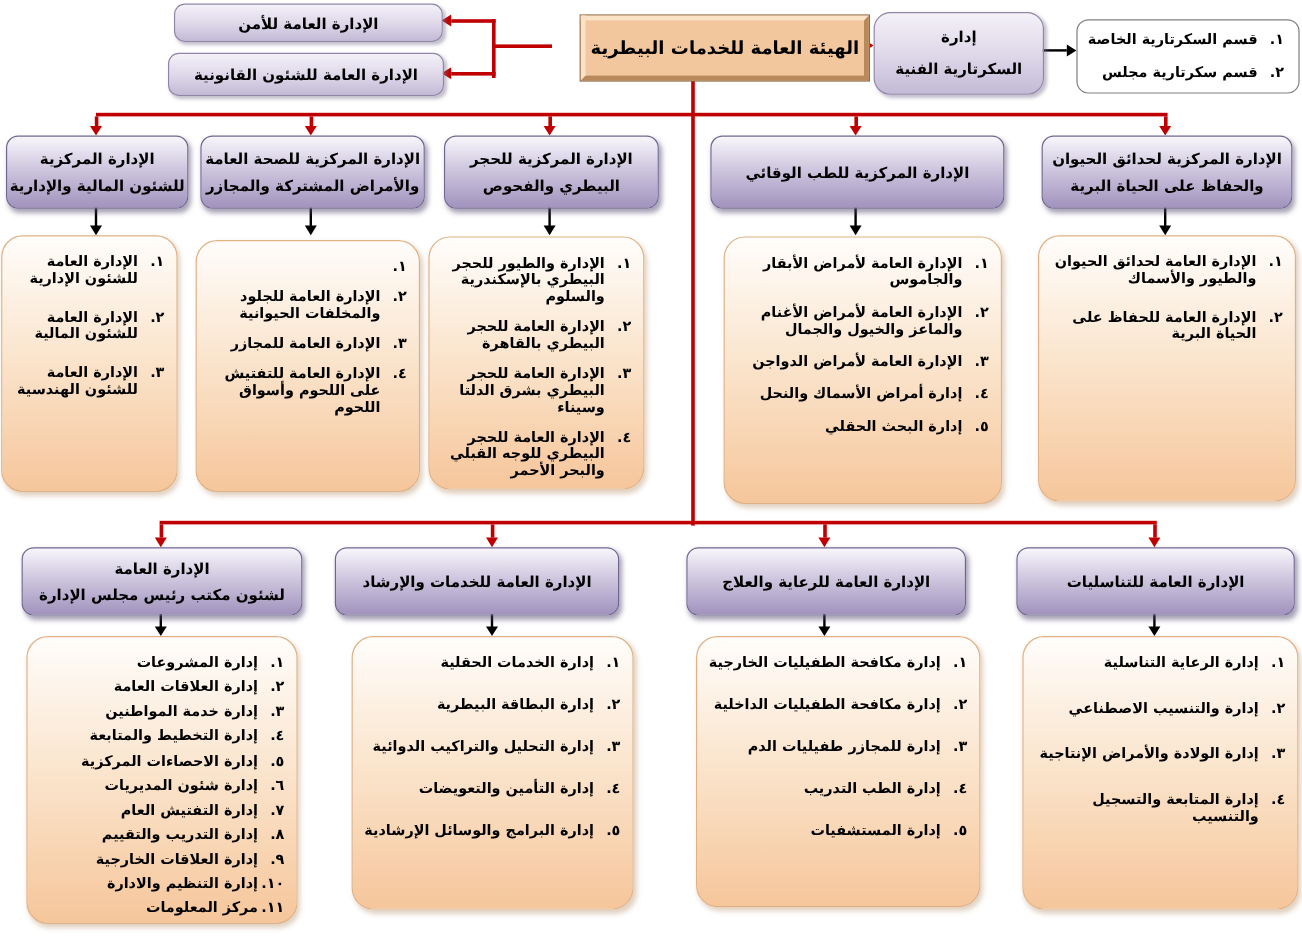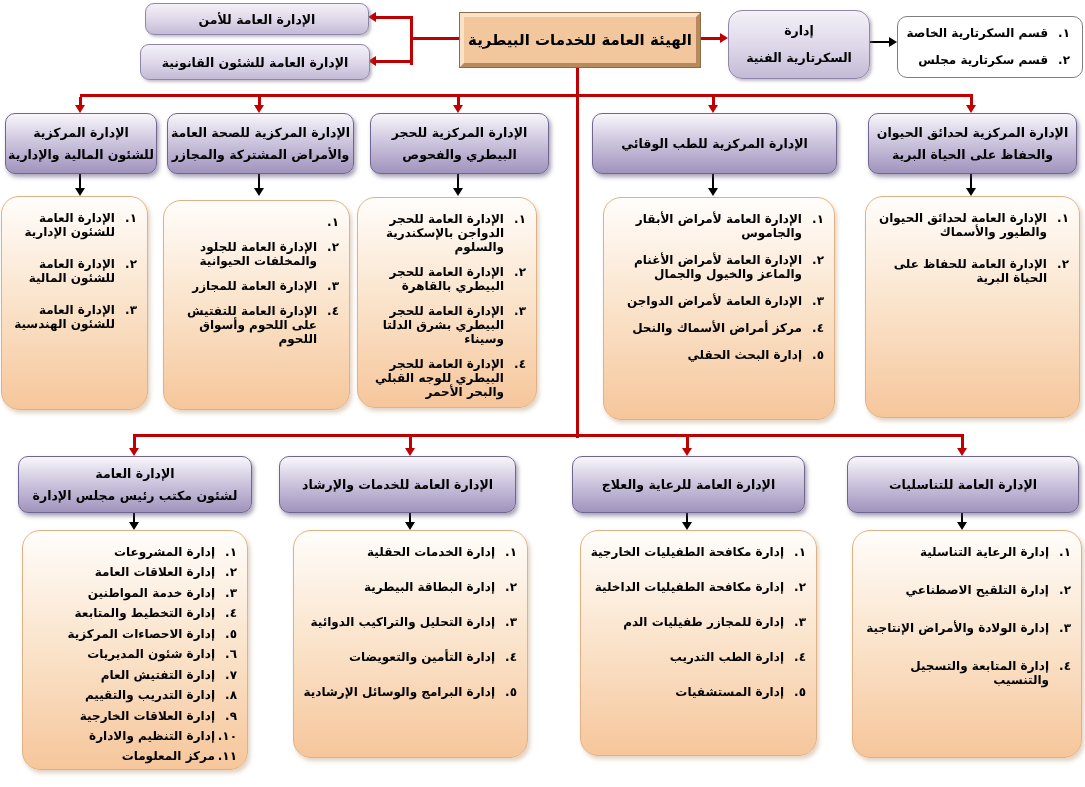--- a/index.html
+++ b/index.html
@@ -120,21 +120,21 @@
   <div class="blk-v" style="left:961px;top:511px;height:12px"></div>
   <div class="ar down-blk" style="left:957px;top:522px"></div>
 
   <div class="lav-sm" style="left:145px;top:3px;width:222px;height:30px">
     <span>الإدارة العامة للأمن</span>
   </div>
   <div class="lav-sm" style="left:140px;top:44px;width:228px;height:34px">
     <span>الإدارة العامة للشئون القانونية</span>
   </div>
 
-  <div class="root-box" style="left:460px;top:13px;width:232px;height:46px">
+  <div class="root-box" style="left:484px;top:13px;width:232px;height:46px">
     <span>الهيئة العامة للخدمات البيطرية</span>
   </div>
 
   <div class="lav-sm" style="left:728px;top:10px;width:140px;height:67px;border-radius:14px;white-space:pre-line;line-height:2.1">
     <span>إدارة
 السكرتارية الفنية</span>
   </div>
 
   <div class="seclist" style="left:897px;top:16px;width:186px;height:62px">
     <ol class="g13">
@@ -203,21 +203,21 @@
           <span class="n">٤.</span>
           <span class="t">الإدارة العامة للتفتيش على اللحوم وأسواق اللحوم</span>
         </li>
     </ol>
   </div>
 
   <div class="panel" style="left:357px;top:197px;width:180px;height:211px">
     <ol class="g11">
       <li>
           <span class="n">١.</span>
-          <span class="t">الإدارة العامة للحجر الدواجن بالإسكندرية والسلوم</span>
+          <span class="t">الإدارة والطيور للحجر البيطري بالإسكندرية والسلوم</span>
         </li>
       <li>
           <span class="n">٢.</span>
           <span class="t">الإدارة العامة للحجر البيطري بالقاهرة</span>
         </li>
       <li>
           <span class="n">٣.</span>
           <span class="t">الإدارة العامة للحجر البيطري بشرق الدلتا وسيناء</span>
         </li>
       <li>
@@ -236,21 +236,21 @@
       <li>
           <span class="n">٢.</span>
           <span class="t">الإدارة العامة لأمراض الأغنام والماعز والخيول والجمال</span>
         </li>
       <li>
           <span class="n">٣.</span>
           <span class="t">الإدارة العامة لأمراض الدواجن</span>
         </li>
       <li>
           <span class="n">٤.</span>
-          <span class="t">مركز أمراض الأسماك والنحل</span>
+          <span class="t">إدارة أمراض الأسماك والنحل</span>
         </li>
       <li>
           <span class="n">٥.</span>
           <span class="t">إدارة البحث الحقلي</span>
         </li>
     </ol>
   </div>
 
   <div class="panel" style="left:865px;top:196px;width:215px;height:222px">
     <ol class="g18">
@@ -379,21 +379,21 @@
   </div>
 
   <div class="panel" style="left:852px;top:530px;width:230px;height:228px">
     <ol class="g24">
       <li>
           <span class="n">١.</span>
           <span class="t">إدارة الرعاية التناسلية</span>
         </li>
       <li>
           <span class="n">٢.</span>
-          <span class="t">إدارة التلقيح الاصطناعي</span>
+          <span class="t">إدارة والتنسيب الاصطناعي</span>
         </li>
       <li>
           <span class="n">٣.</span>
           <span class="t">إدارة الولادة والأمراض الإنتاجية</span>
         </li>
       <li>
           <span class="n">٤.</span>
           <span class="t">إدارة المتابعة والتسجيل والتنسيب</span>
         </li>
     </ol>

